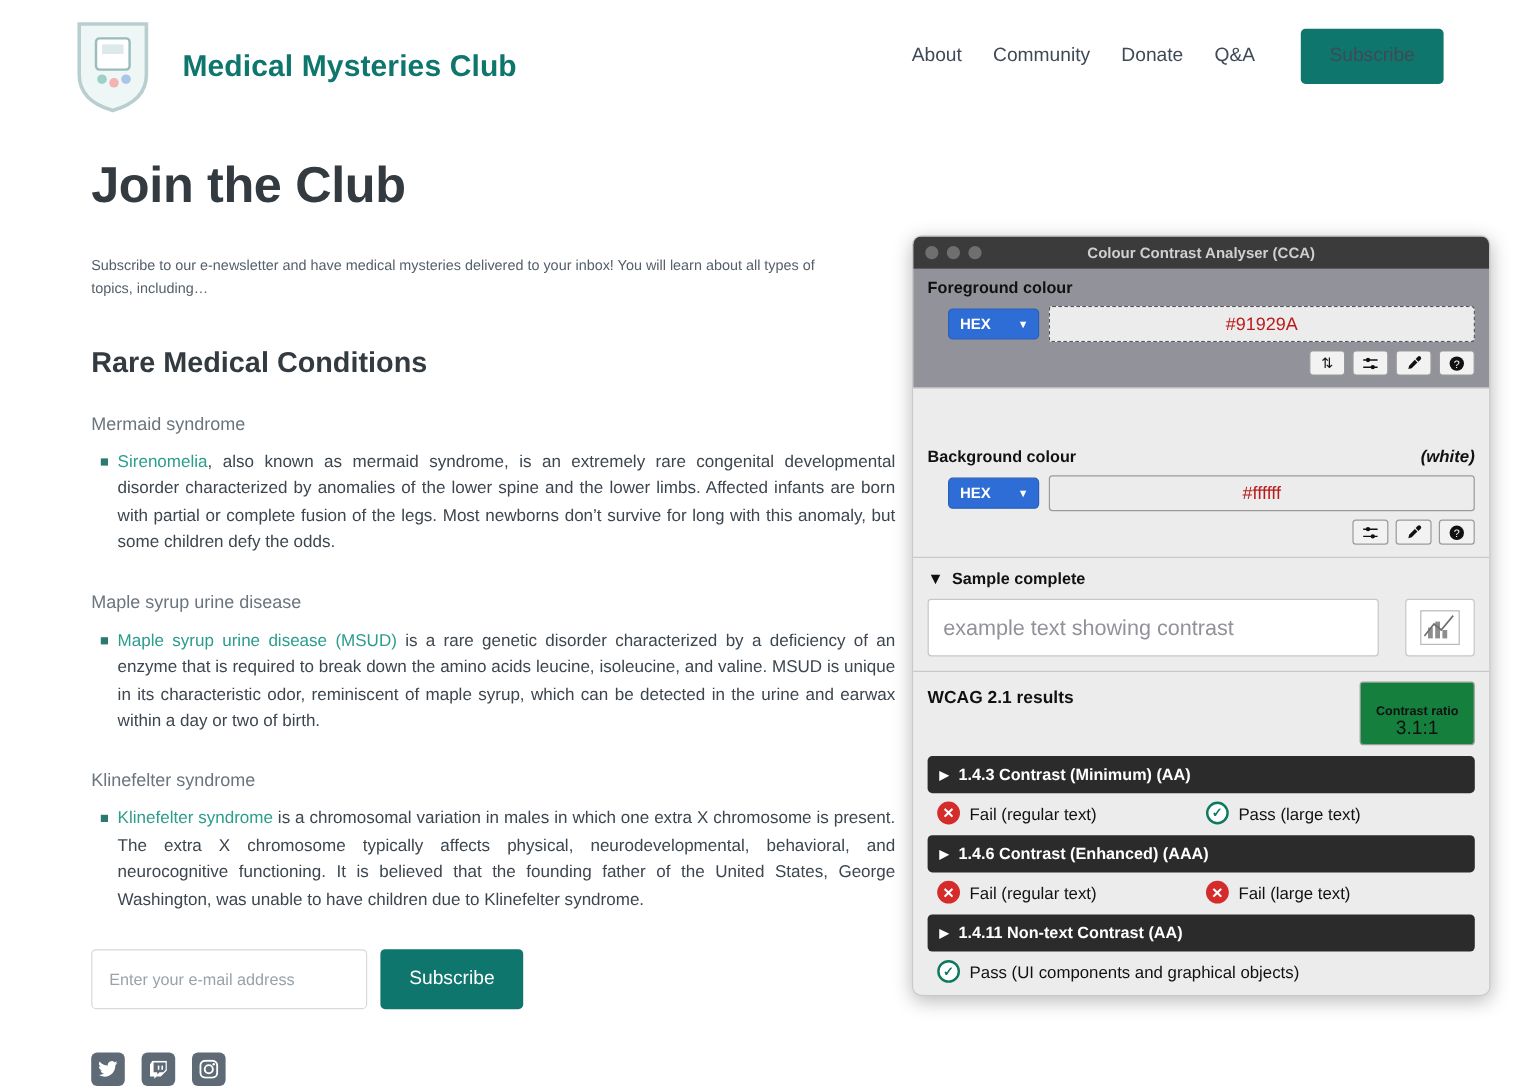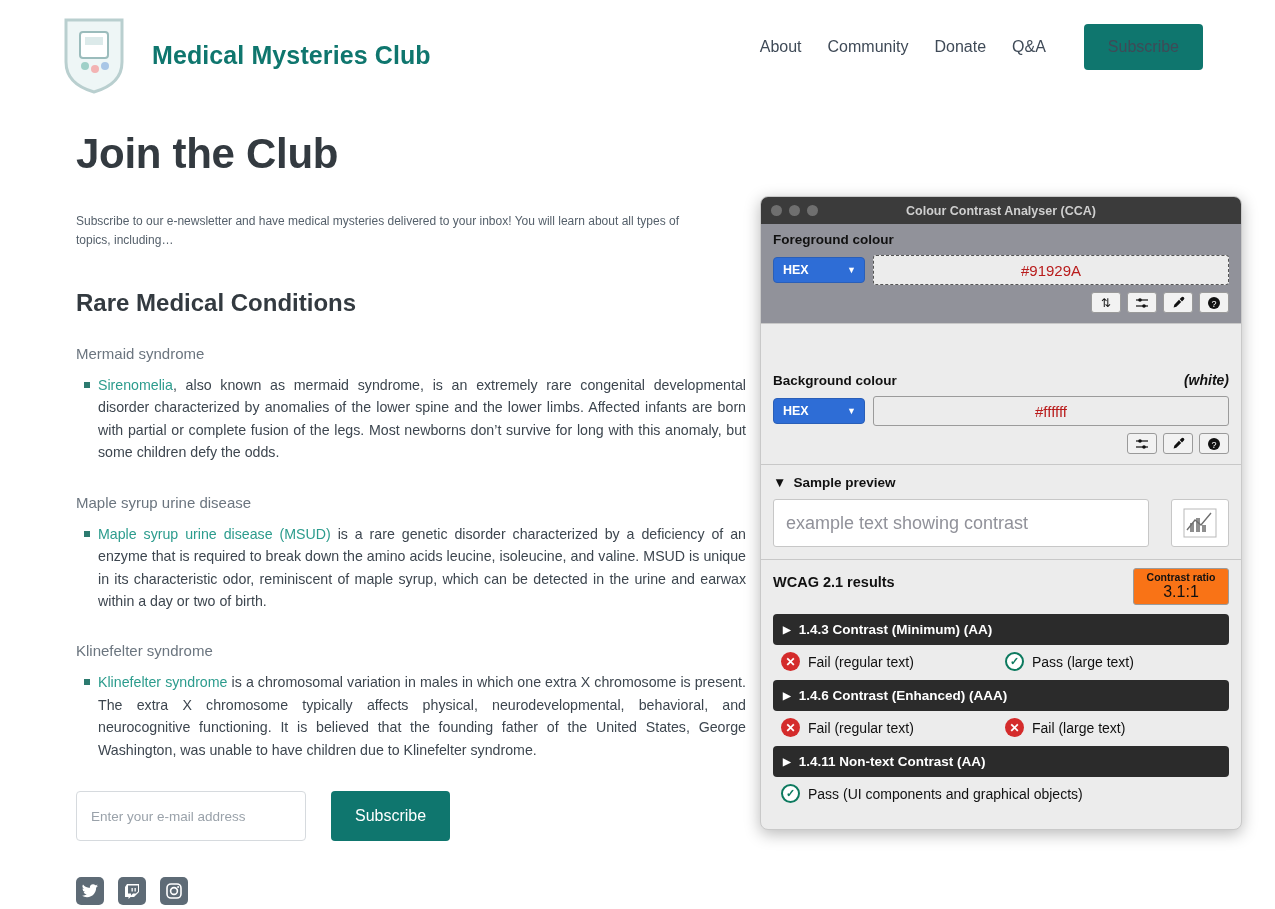--- a/index.html
+++ b/index.html
@@ -104,21 +104,20 @@
   }
   ul.cond-list li a {
     color: #2c9c8d;
     text-decoration: none;
   }
 
   
   .form-row {
     display: flex; align-items: flex-start;
     margin-top: 12px;
-    gap: 14px;
   }
   .email-input {
     width: 230px; height: 50px;
     border: 1px solid #d6dade;
     border-radius: 4px;
     padding: 0 14px;
     font-size: 13.5px;
     color: #8d959d;
     font-family: "Liberation Sans", sans-serif;
     background: #fff;
@@ -181,31 +180,32 @@
     font-size: 13.5px;
     font-weight: bold;
     color: #111;
     margin-bottom: 8px;
   }
   .bg-head { display: flex; justify-content: space-between; align-items: baseline; margin-top: 40px; }
   .bg-note { font-size: 14px; font-style: italic; font-weight: bold; color: #111; }
 
   .colour-row { display: flex; align-items: center; gap: 8px; }
   .hex-select {
-    width: 92px; height: 26px;
+    width: 76px; height: 26px;
     background: #2e6dd6;
     color: #fff;
     border: 1px solid #2a5fb8;
     border-radius: 4px;
     font-size: 12.5px;
     font-weight: bold;
     font-family: "Liberation Sans", sans-serif;
     display: flex; align-items: center;
     padding-left: 9px;
     position: relative;
+    margin-left: 17px;
   }
   .hex-select .chev {
     position: absolute; right: 8px; top: 50%;
     transform: translateY(-50%);
     font-size: 9px;
   }
   .hex-value {
     flex: 1; height: 30px;
     border: 1px dashed #555;
     background: #ececec;
@@ -252,25 +252,25 @@
     border: 1px solid #c7c7c7;
     border-radius: 3px;
     display: flex; align-items: center; justify-content: center;
   }
 
   .results-panel { background: #ececec; padding: 8px 12px 12px 12px; }
   .results-head { display: flex; justify-content: space-between; align-items: flex-start; }
   .results-title { font-size: 14.5px; font-weight: bold; color: #111; margin-top: 6px; }
   .ratio-box {
     border: 1px solid #9b9b9b;
-    background: #f97316;
+    background: #15803d;
     border-radius: 3px;
     width: 96px;
     text-align: center;
-    padding: 2px 0 3px 0;
+    padding: 18px 0 3px 0;
   }
   .ratio-label { font-size: 10.5px; font-weight: bold; color: #111; }
   .ratio-value { font-size: 16px; color: #111; }
 
   .crit {
     background: #2b2b2b;
     color: #fff;
     border-radius: 4px;
     padding: 8px 10px;
     font-size: 13.5px;
@@ -450,21 +450,21 @@
           </svg>
       </div>
     </div>
   </div>
 
   <div class="divider"></div>
 
   <div class="preview-panel">
     <div class="preview-head">
       <span>▼</span>
-      <span>Sample preview</span>
+      <span>Sample complete</span>
     </div>
     <div class="preview-body">
       <div class="sample-text">example text showing contrast</div>
       <div class="sample-img">
         <svg width="34" height="30" viewBox="0 0 34 30">
           <rect x="1" y="1" width="32" height="28" fill="#fff" stroke="#b9b9b9"></rect>
           <rect x="7" y="15" width="4" height="9" fill="#8e8e8e"></rect>
           <rect x="13" y="10" width="4" height="14" fill="#8e8e8e"></rect>
           <rect x="19" y="17" width="4" height="7" fill="#8e8e8e"></rect>
           <path d="M4 22 L12 12 L18 17 L28 5" fill="none" stroke="#6f6f6f" stroke-width="1.4"></path>

